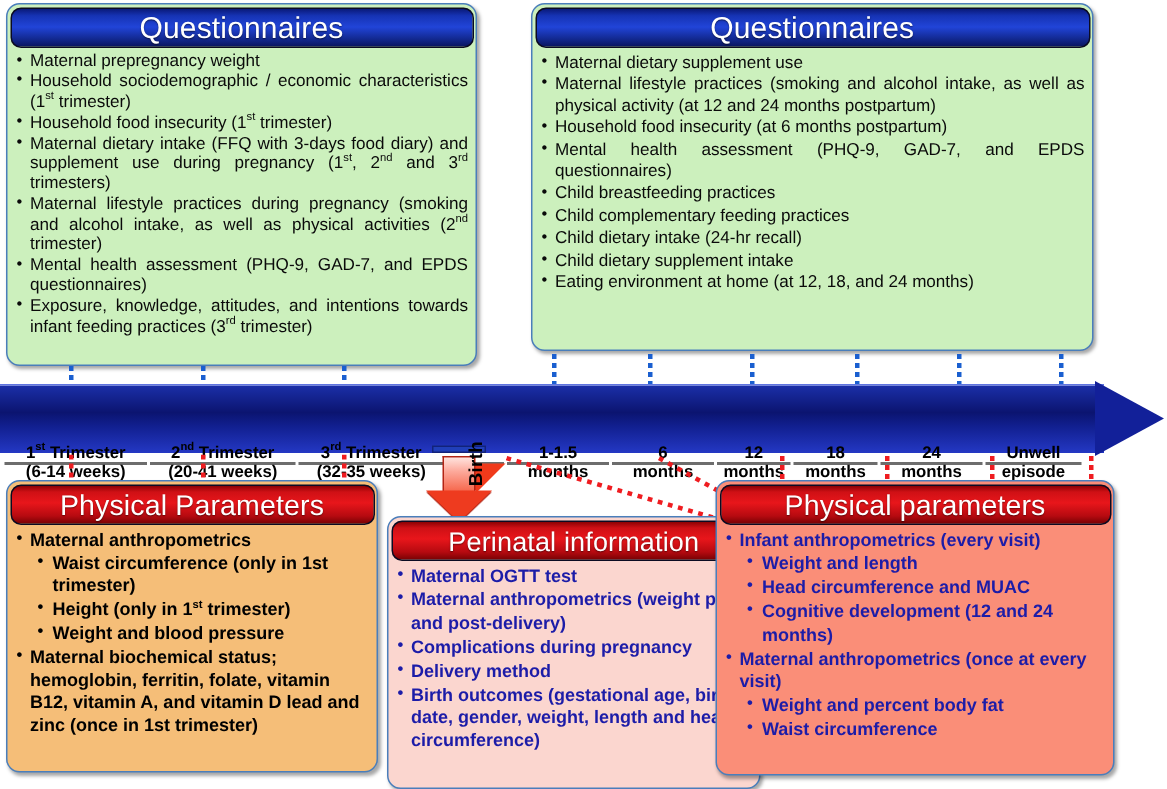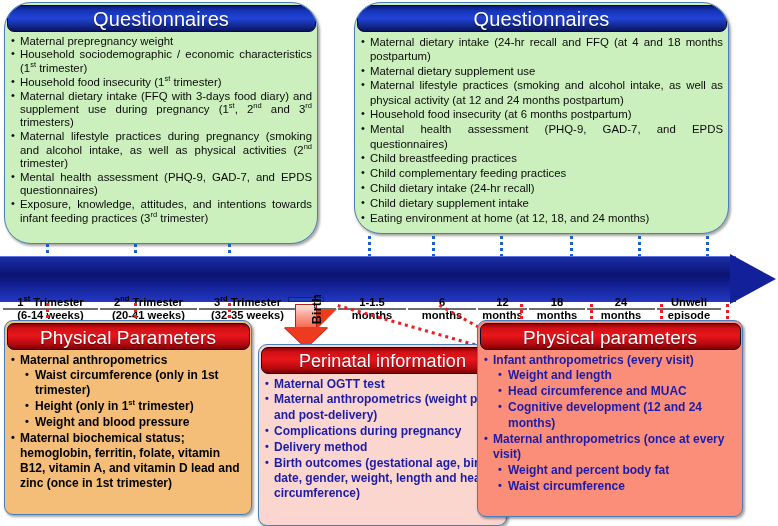--- a/index.html
+++ b/index.html
@@ -62,21 +62,21 @@
     font-size: 11px;
   }
   ul.sub { list-style: none; margin: 0 0 0 14px; padding: 0; }
   ul.sub li { position: relative; padding-left: 11px; }
   ul.sub li::before {
     content: "•";
     position: absolute; left: 1px; top: -1px; font-size: 11px;
   }
 
   
-  .q-panel { background: #ccf0bd; border-radius: 27px; }
+  .q-panel { background: #ccf0bd; }
   .q-panel .panel-body { color: #0a0a0a; }
   .q-panel .panel-body li {
     font-size: 11.4px;
     line-height: 13.4px;
     font-weight: 400;
     text-align: justify;
   }
   sup { font-size: 7.5px; vertical-align: super; line-height: 0; }
 
   #q-left  { left: 4px;   top: 2px;  width: 314px; height: 242px; background:#ccf0bd; }
@@ -239,21 +239,20 @@
           <li>Mental health assessment (PHQ-9, GAD-7, and EPDS questionnaires)</li>
           <li>Exposure, knowledge, attitudes, and intentions towards infant feeding practices (3<sup>rd</sup> trimester)</li>
         </ul>
     </div>
   </div>
 
   <div class="panel q-panel" id="q-right">
     <div class="panel-head head-blue">Questionnaires</div>
     <div class="panel-body">
       <ul class="bl">
-          <li>Maternal dietary intake (24-hr recall and FFQ (at 4 and 18 months postpartum)</li>
           <li>Maternal dietary supplement use</li>
           <li>Maternal lifestyle practices (smoking and alcohol intake, as well as physical activity (at 12 and 24 months postpartum)</li>
           <li>Household food insecurity (at 6 months postpartum)</li>
           <li>Mental health assessment (PHQ-9, GAD-7, and EPDS questionnaires)</li>
           <li>Child breastfeeding practices</li>
           <li>Child complementary feeding practices</li>
           <li>Child dietary intake (24-hr recall)</li>
           <li>Child dietary supplement intake</li>
           <li>Eating environment at home (at 12, 18, and 24 months)</li>
         </ul>

